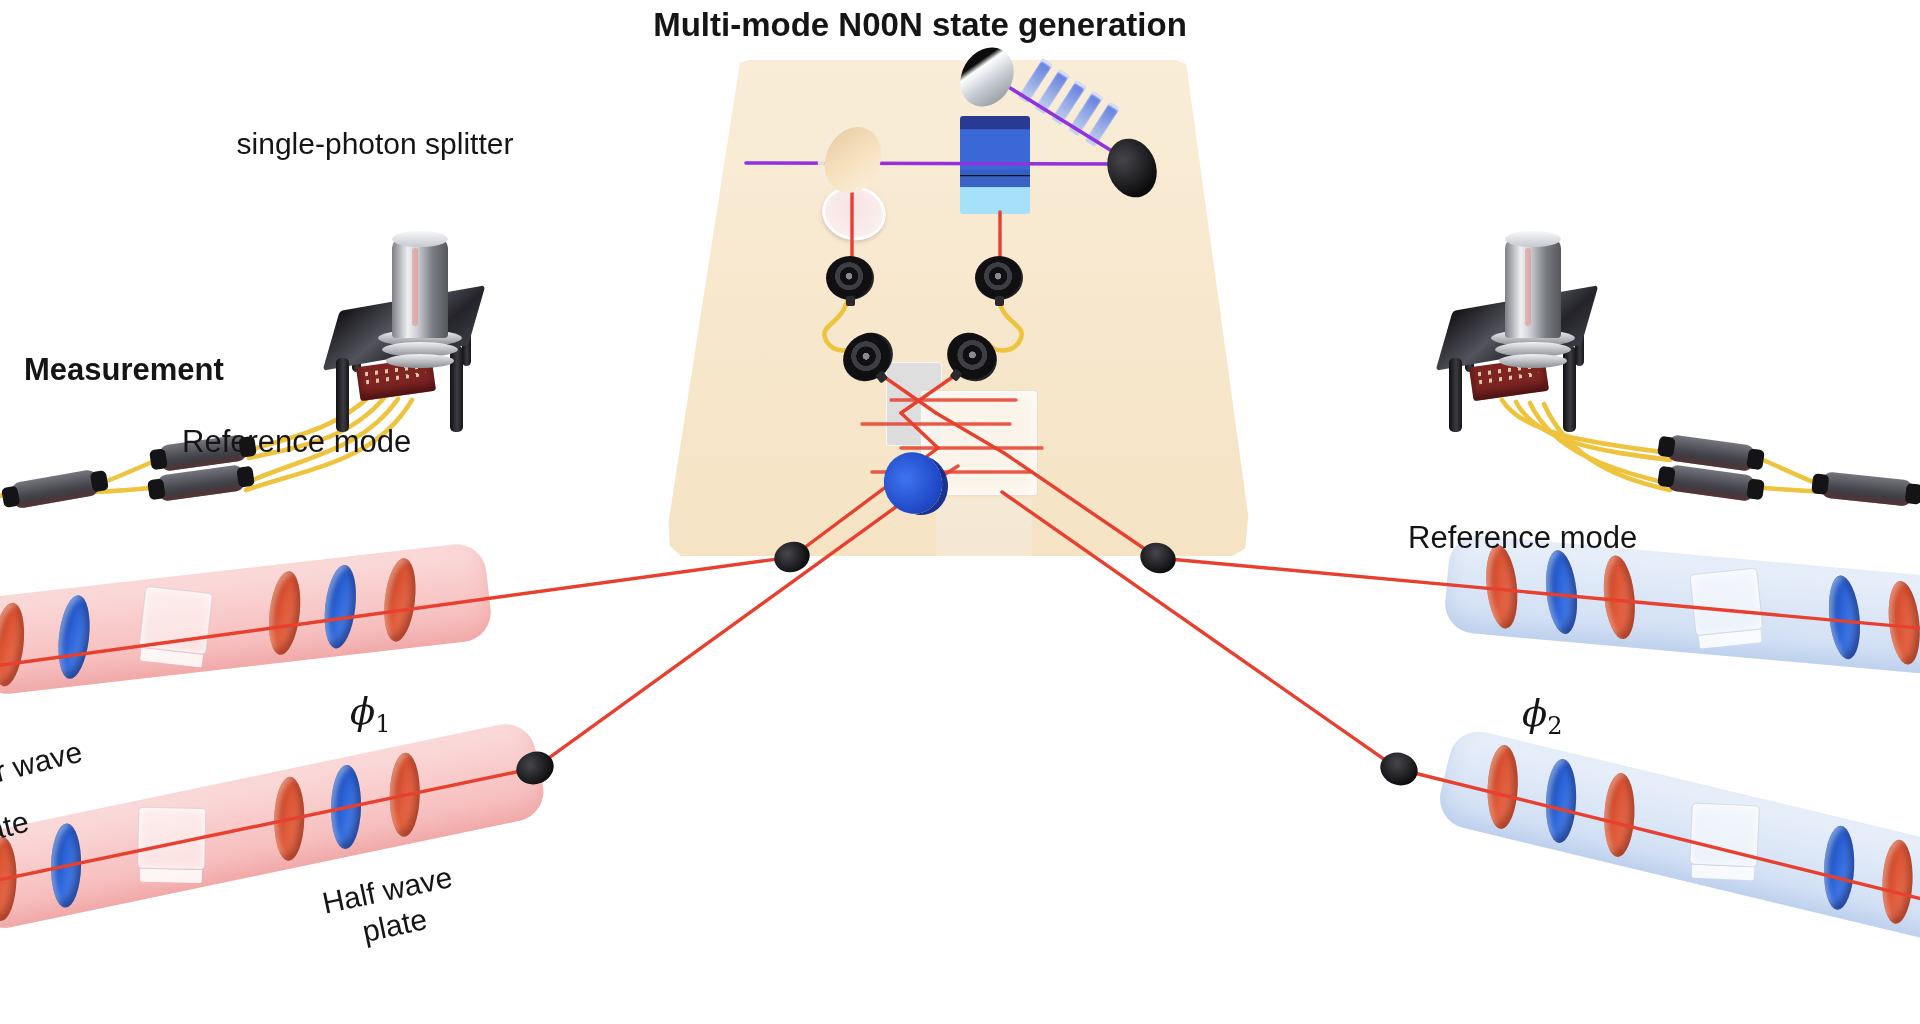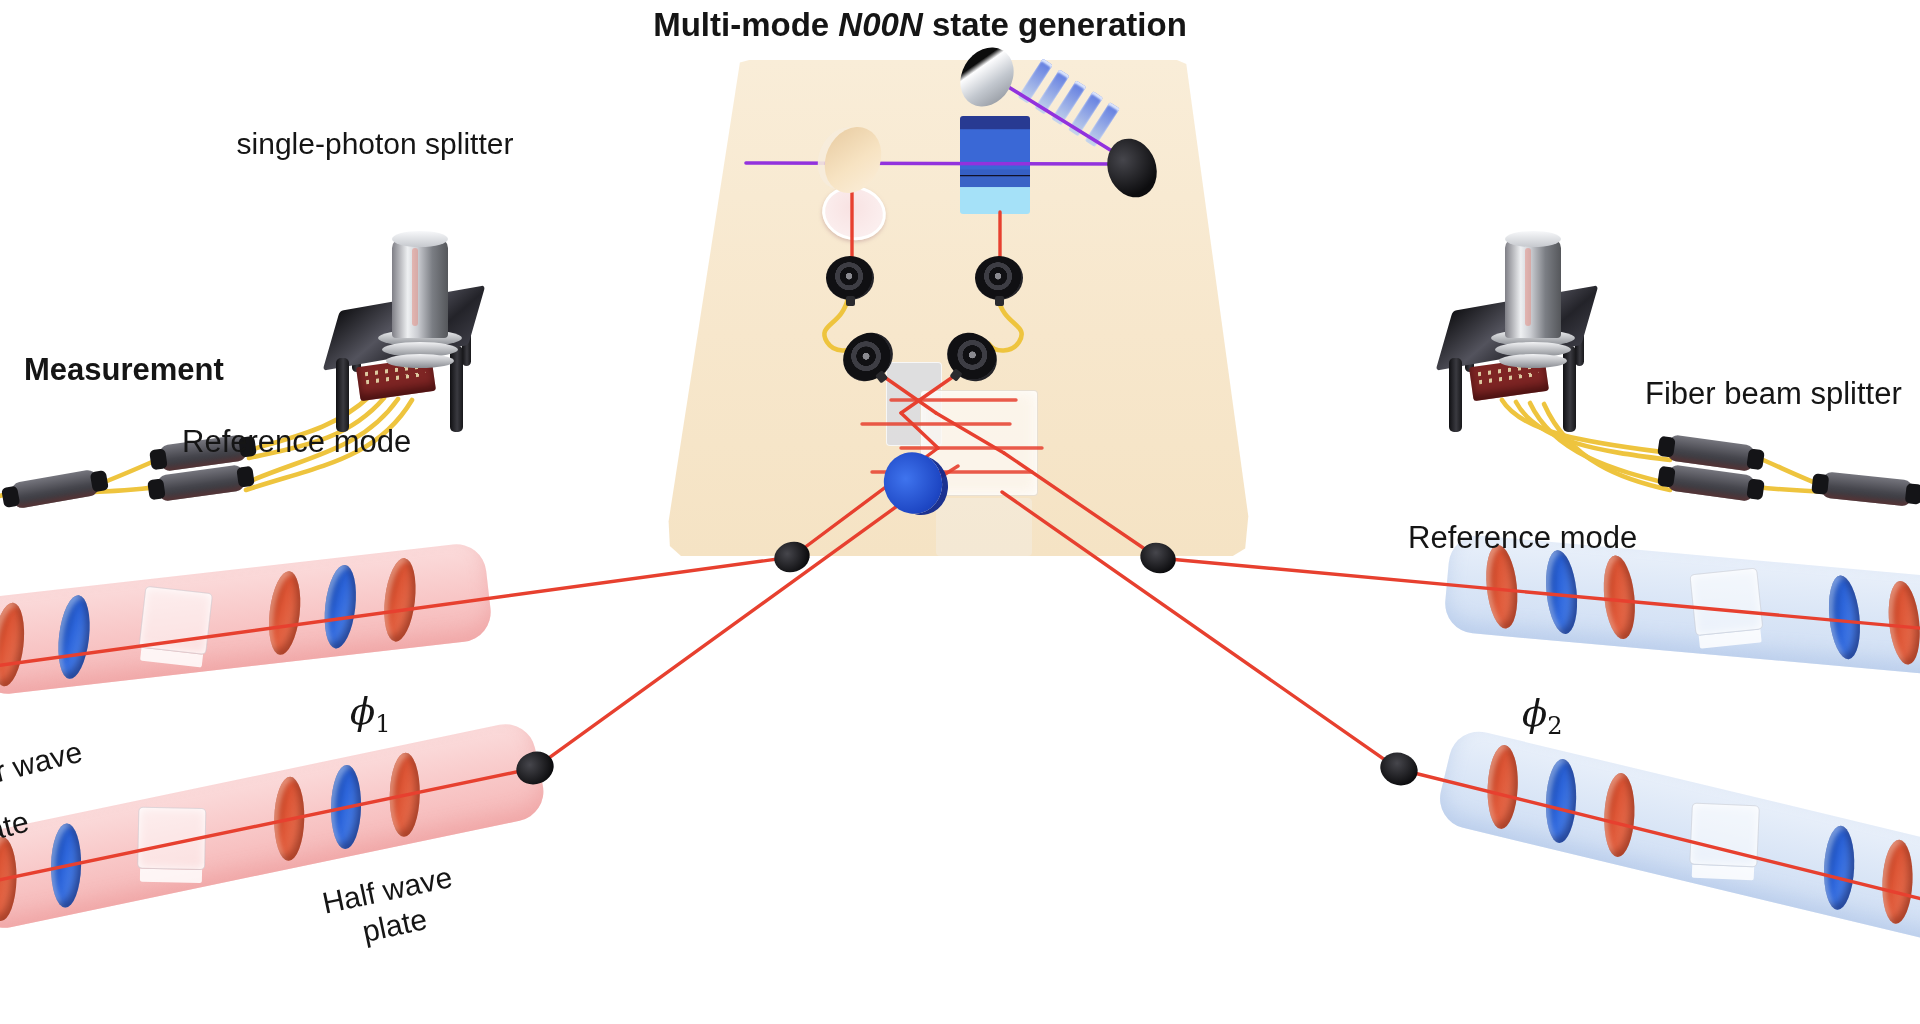--- a/index.html
+++ b/index.html
@@ -229,31 +229,30 @@
   </div>
 
   <div class="capsule z3" style="left:160px;top:440px;width:86px;transform:rotate(-8deg);"></div>
   <div class="capsule z3" style="left:158px;top:470px;width:86px;transform:rotate(-8deg);"></div>
   <div class="capsule z3" style="left:12px;top:476px;width:86px;transform:rotate(-10deg);"></div>
   <div class="capsule z3" style="left:1668px;top:440px;width:86px;transform:rotate(8deg);"></div>
   <div class="capsule z3" style="left:1668px;top:470px;width:86px;transform:rotate(8deg);"></div>
   <div class="capsule z3" style="left:1822px;top:476px;width:90px;transform:rotate(6deg);"></div>
 
   <div class="lbl" style="left:570px;top:6px;width:700px;text-align:center;font-size:33px;font-weight:bold;">
-    <span>Multi-mode </span><span style="font-style:italic">N00N</span><span> state generation</span>
+    <span>Multi-mode </span><span style="">N00N</span><span> state generation</span>
   </div>
 
   <div class="lbl" style="left:150px;top:126px;width:450px;text-align:center;font-size:30px;line-height:36px;">
     <div>single-photon splitter</div>
   </div>
 
   <div class="lbl" style="left:24px;top:352px;font-size:31px;font-weight:bold;">Measurement</div>
 
 
-  <div class="lbl" style="left:1645px;top:376px;font-size:31px;white-space:nowrap;">Fiber beam splitter</div>
 
   <div class="lbl" style="left:182px;top:424px;font-size:31px;white-space:nowrap;">Reference mode</div>
   <div class="lbl" style="left:1408px;top:520px;font-size:31px;white-space:nowrap;">Reference mode</div>
 
   <div class="lbl phi" style="left:350px;top:690px;">
     <span>ϕ</span><sub>1</sub>
   </div>
   <div class="lbl phi" style="left:1522px;top:692px;">
     <span>ϕ</span><sub>2</sub>
   </div>

